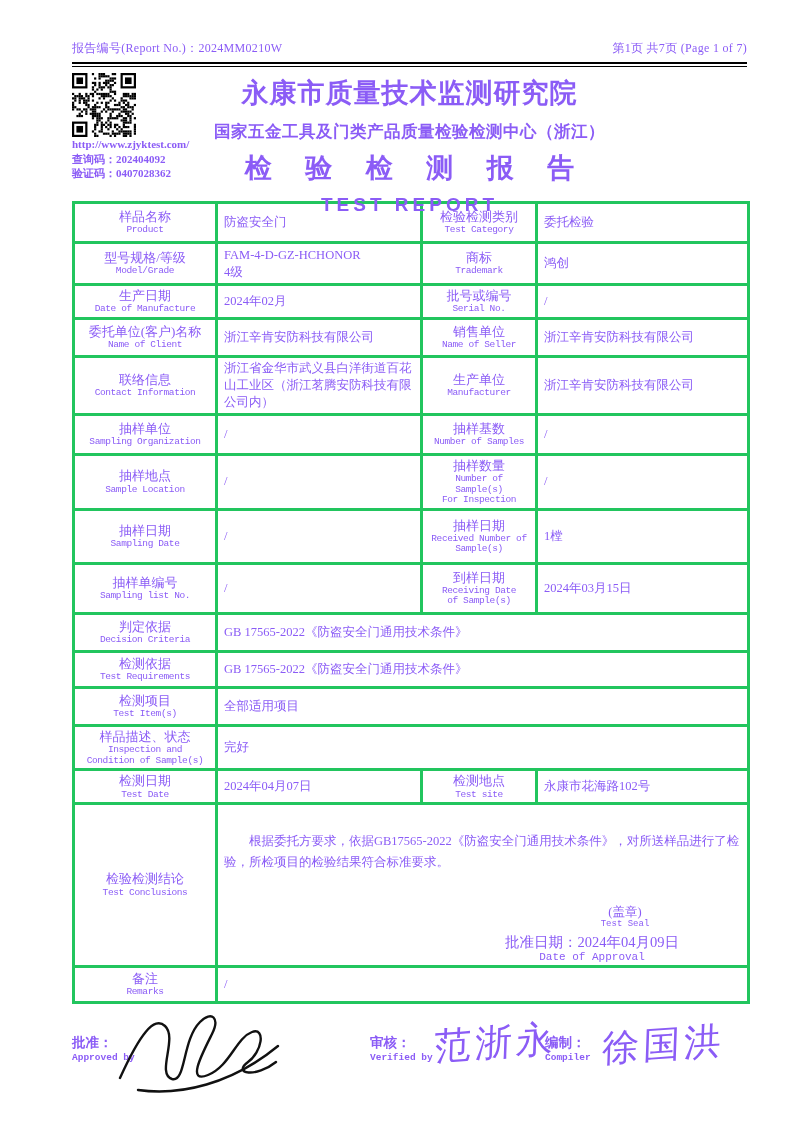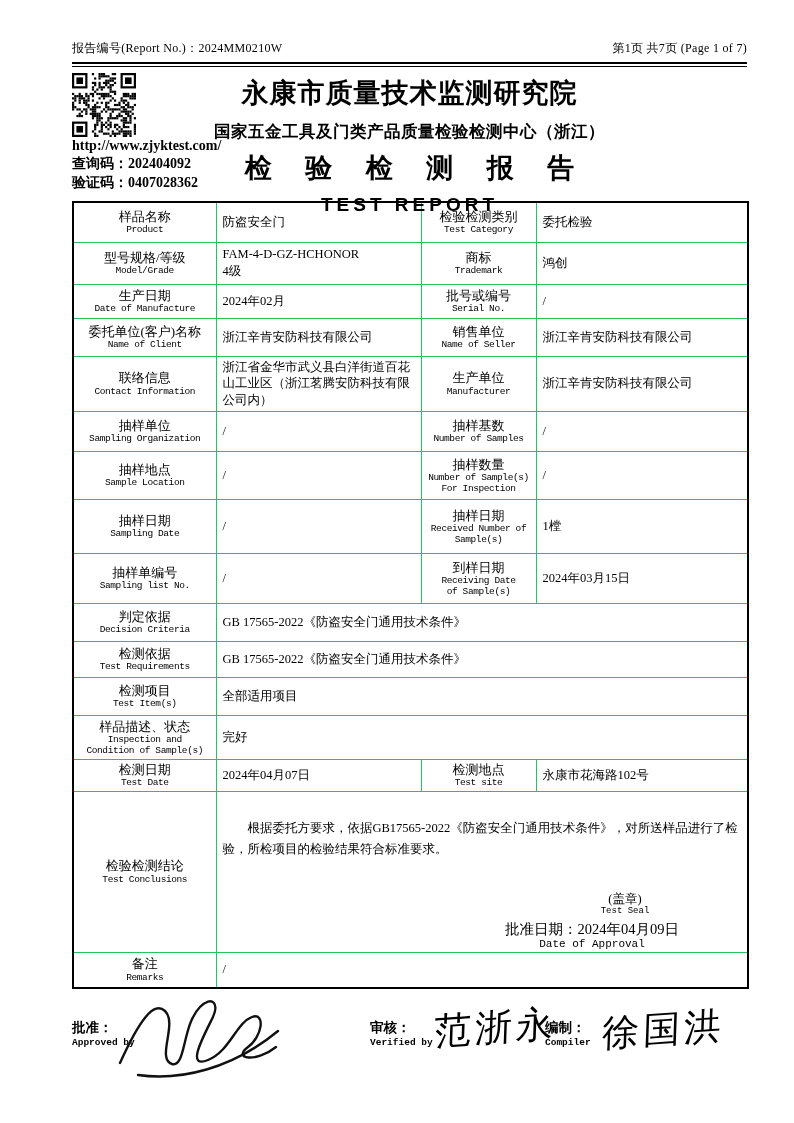--- a/index.html
+++ b/index.html
@@ -1,41 +1,41 @@
 <!DOCTYPE html>
 <html><head>
 <meta charset="utf-8">
 <style>
   html,body{margin:0;padding:0;background:#ffffff;}
   .page{position:relative;width:794px;height:1123px;background:#fff;overflow:hidden;
-        font-family:"Liberation Serif","DejaVu Serif",serif;color:#000000;}
+        font-family:"Liberation Serif","DejaVu Serif",serif;color:#8b5cf6;}
   .content{position:absolute;left:72px;top:0;width:675px;}
 
   
   .topbar{padding-top:40px;display:flex;justify-content:space-between;align-items:flex-end;
           font-size:12px;letter-spacing:.3px;}
   .toprule{margin-top:5px;height:2px;border-top:2.5px solid #000;border-bottom:1px solid #000;}
 
   
   .masthead{position:relative;height:122px;margin-top:8px;}
   .qrblock{position:absolute;left:0;top:-2px;width:190px;}
   .qrblock svg{display:block;}
-  .qrline{font-size:14px;font-weight:bold;line-height:1.32;white-space:nowrap;}
+  .qrline{font-size:11px;font-weight:bold;line-height:1.32;white-space:nowrap;}
   .titles{text-align:center;}
   .org-name{font-size:27px;font-weight:bold;letter-spacing:1px;}
   .org-sub{font-size:16.5px;font-weight:bold;margin-top:10px;letter-spacing:.5px;}
   .title-zh{font-family:"Liberation Sans","DejaVu Sans",sans-serif;font-size:27px;font-weight:bold;
             letter-spacing:13px;margin-top:7px;text-indent:13px;}
   .title-en{font-family:"Liberation Sans","DejaVu Sans",sans-serif;font-size:19px;font-weight:bold;
             letter-spacing:4px;margin-top:8px;}
 
   
   table.report{border-collapse:collapse;width:675px;margin-top:4px;border:2.5px solid #000;
                table-layout:fixed;}
-  table.report td{border:1px solid #22c55e;padding:2px 6px;vertical-align:middle;}
+  table.report td{border:3px solid #22c55e;padding:2px 6px;vertical-align:middle;}
   td.lab{text-align:center;padding:2px 2px;}
   .lzh{font-size:13px;line-height:1.25;}
   .len{font-size:9.5px;font-family:"Liberation Mono","DejaVu Sans Mono",monospace;
        line-height:1.12;white-space:pre-line;letter-spacing:-0.4px;}
   td.val{font-size:12.5px;white-space:pre-line;line-height:1.35;}
 
   
   td.concl{vertical-align:top;padding:0 14px;}
   .concl-text{margin-top:24px;font-size:12.5px;line-height:1.7;text-indent:2em;}
   .seal-block{width:120px;margin:30px 56px 0 auto;text-align:center;}

